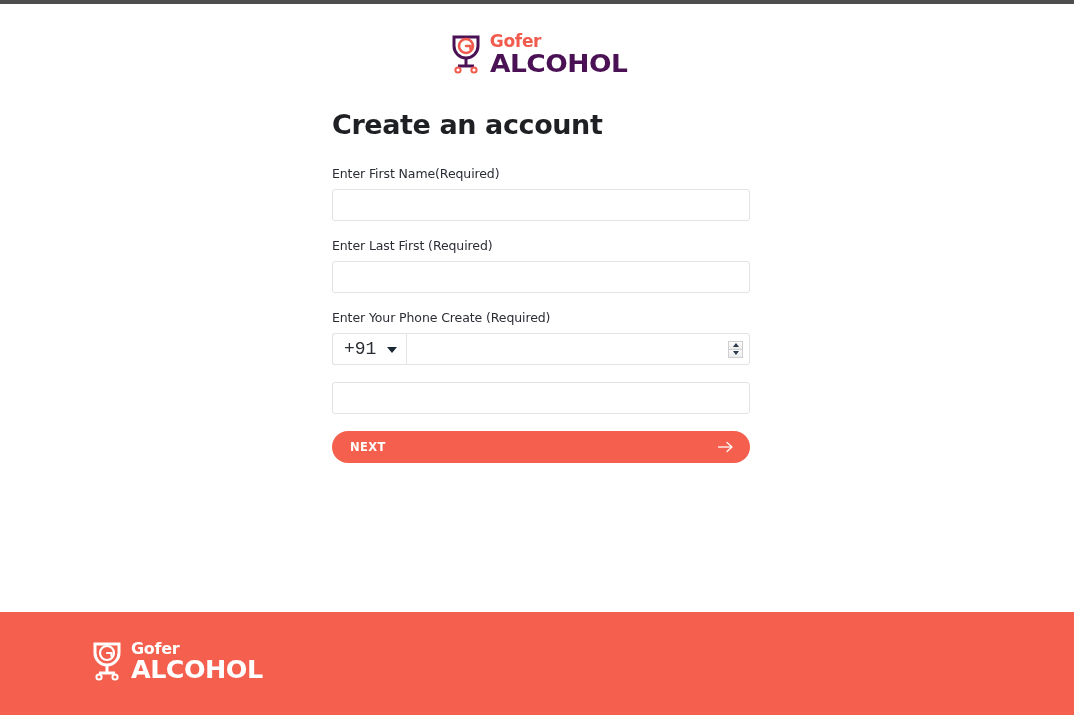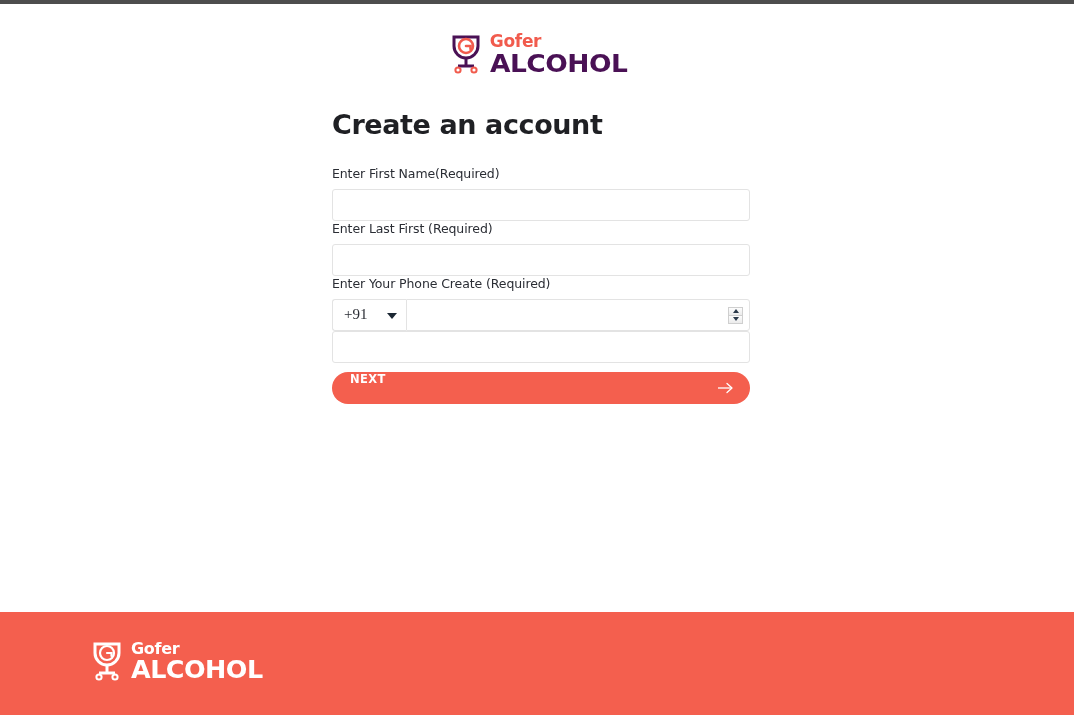--- a/index.html
+++ b/index.html
@@ -55,21 +55,21 @@
     width: 418px;
   }
   .page-title {
     font-family: "DejaVu Sans", sans-serif;
     font-size: 27px; font-weight: bold;
     color: #1f2024;
     letter-spacing: -0.4px;
     margin: 0 0 26px 0;
     line-height: 1.1;
   }
-  .field { }
+  .field { margin-bottom: 17px; }
   .field-label {
     display: block;
     font-family: "DejaVu Sans", sans-serif;
     font-size: 12.5px;
     color: #2a2d34;
     margin-bottom: 8px;
     letter-spacing: -0.1px;
   }
   .text-input {
     display: block;
@@ -95,22 +95,22 @@
     width: 74px; height: 32px;
     border: 1px solid #e3e3e3;
     border-right: none;
     border-radius: 3px 0 0 3px;
     background: #ffffff;
     display: flex; align-items: center;
     padding-left: 11px;
     cursor: pointer;
   }
   .cc-value {
-    font-family: Liberation Serif, serif;
-    font-size: 15px; color: #2a2d34;
+    font-family: Liberation Mono, monospace;
+    font-size: 18px; color: #2a2d34;
   }
   .cc-caret {
     position: absolute; right: 9px; top: 50%;
     margin-top: -2px;
     width: 0; height: 0;
     border-left: 5px solid transparent;
     border-right: 5px solid transparent;
     border-top: 6px solid #1b2733;
   }
   .phone-input {
@@ -144,21 +144,21 @@
     width: 0; height: 0;
     border-left: 3px solid transparent;
     border-right: 3px solid transparent;
   }
   .spin-up { border-bottom: 4px solid #2b3a4a; }
   .spin-down { border-top: 4px solid #2b3a4a; }
 
   
   .next-btn {
     position: relative;
-    display: flex; 
+    display: flex; align-items: center;
     width: 418px; height: 32px;
     margin-top: 9px;
     background: #f45f4e;
     border: none;
     border-radius: 16px;
     padding: 0 18px;
     cursor: pointer;
   }
   .next-label {
     font-family: "DejaVu Sans", sans-serif;

